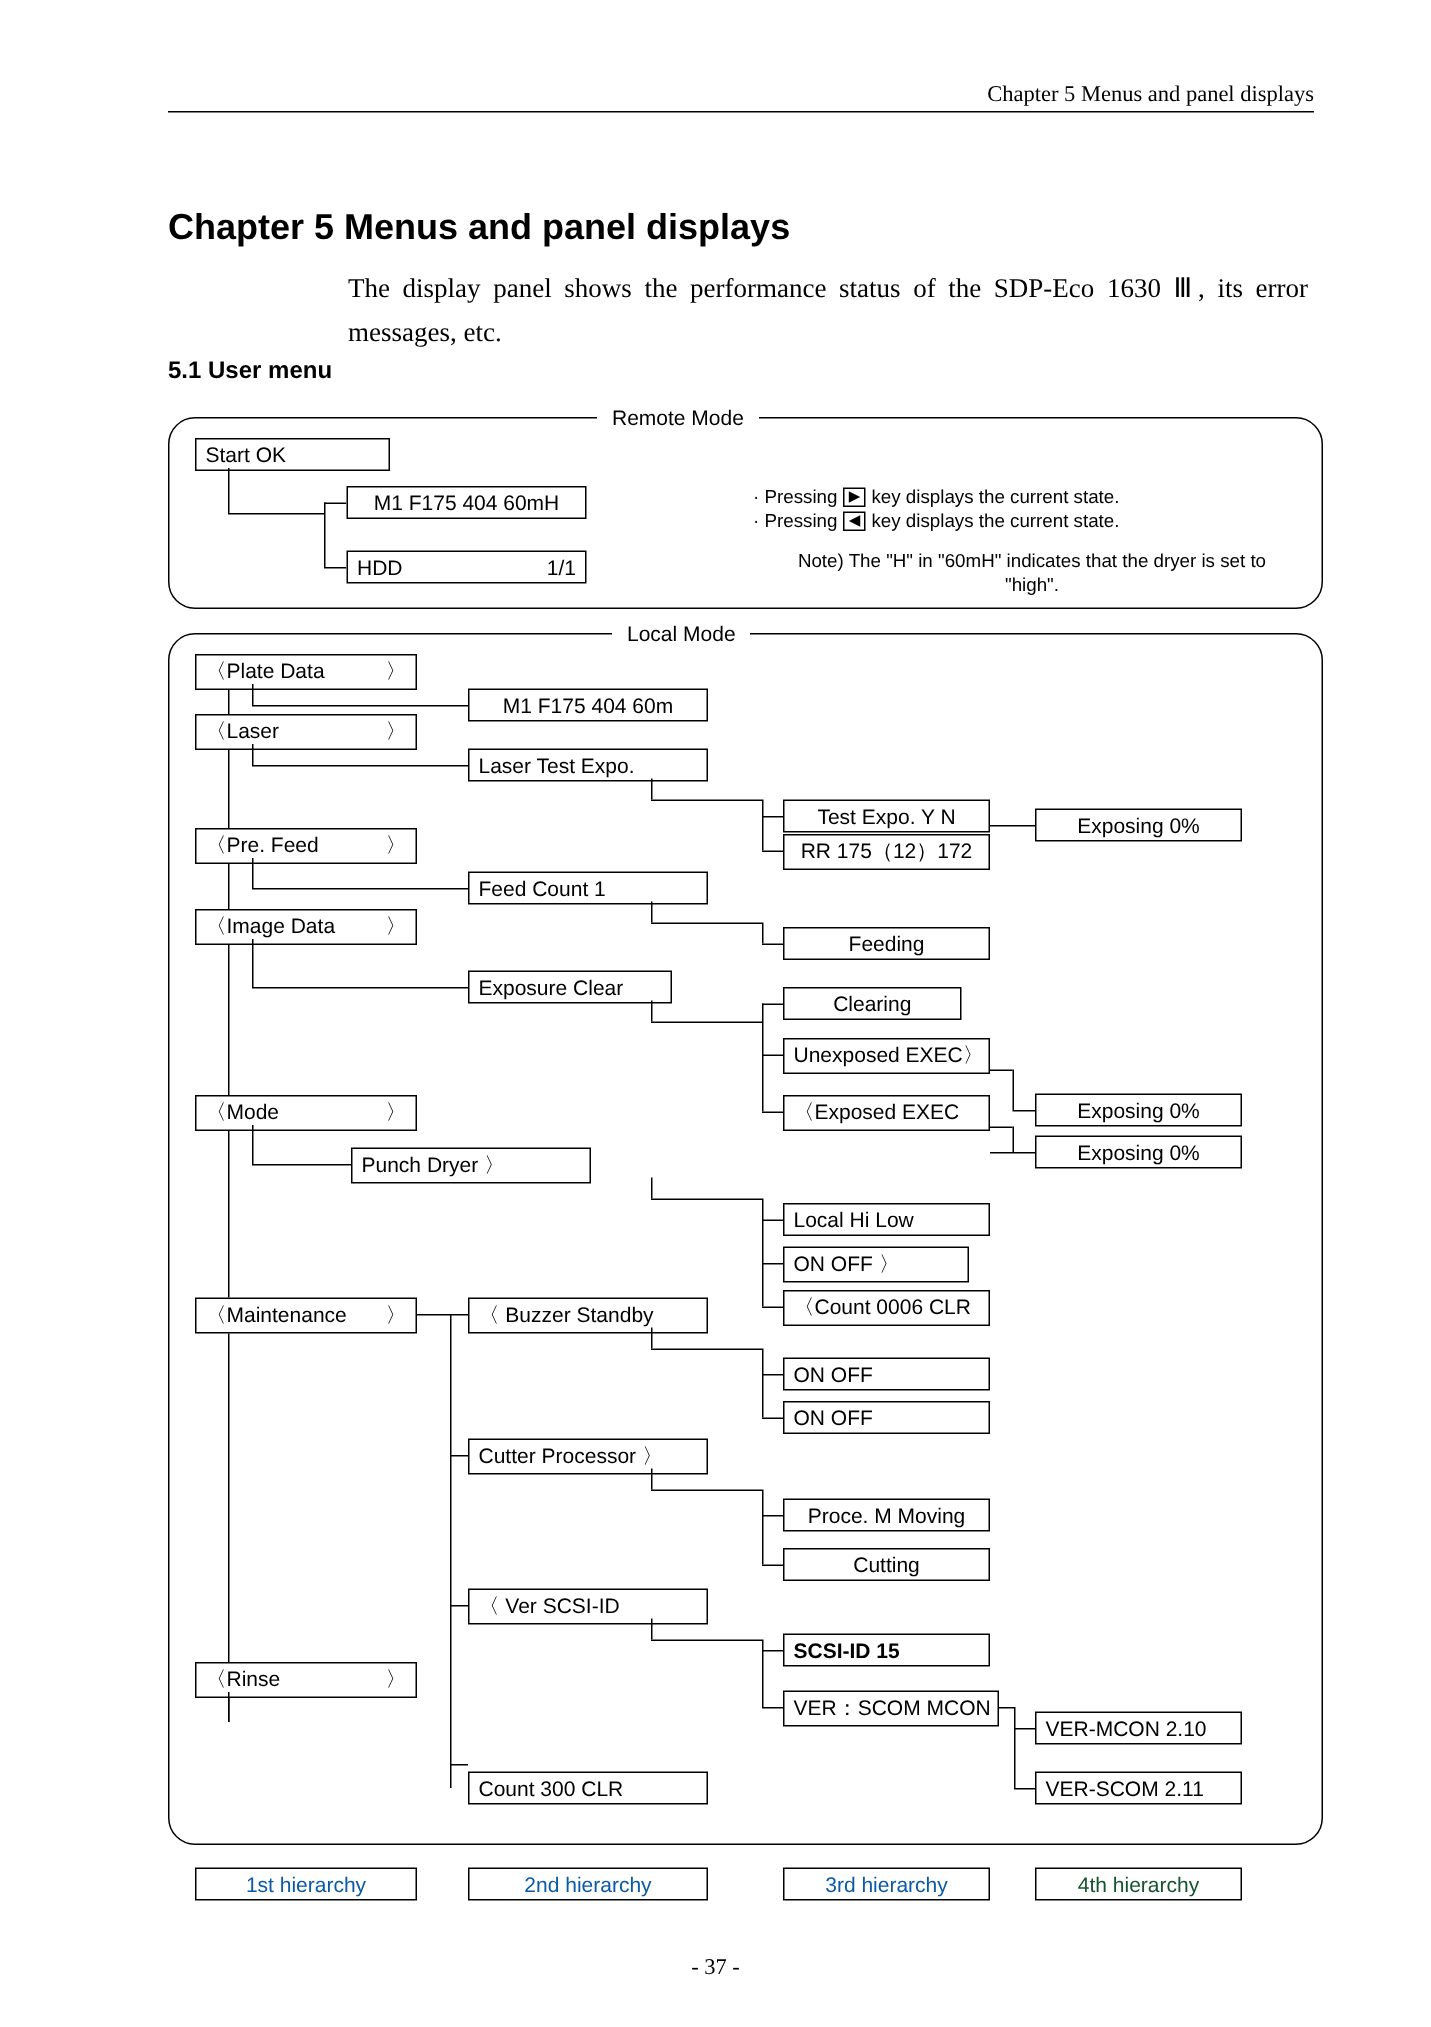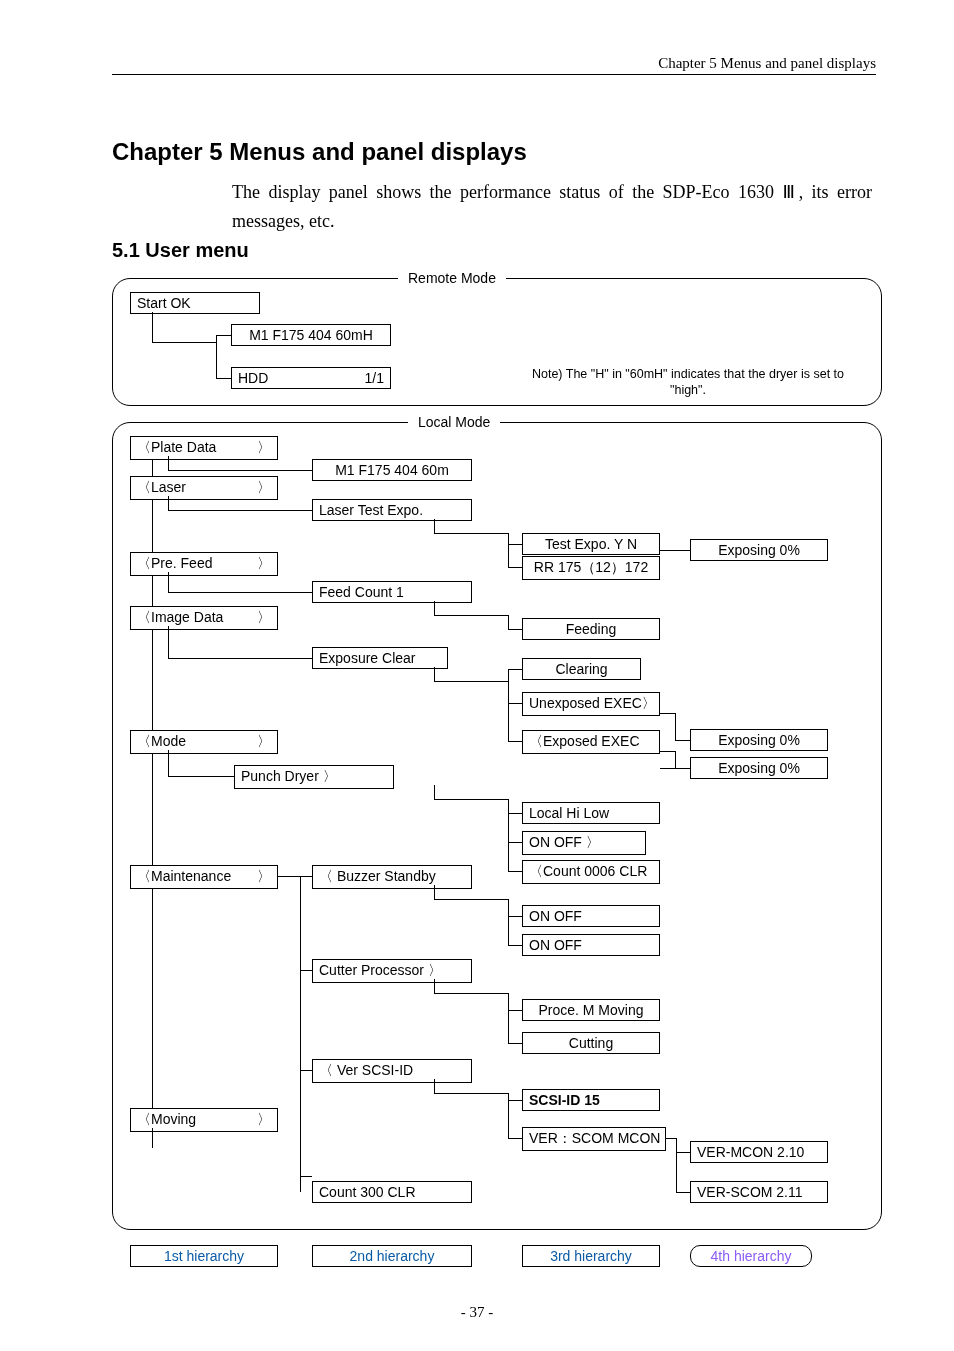--- a/index.html
+++ b/index.html
@@ -36,21 +36,21 @@
     left: 232px;
     right: 82px;
     font-size: 18px;
     line-height: 1.6;
     text-align: justify;
   }
   .section-title {
     position: absolute;
     top: 239px;
     left: 112px;
-    font-size: 20px;
+    font-size: 16px;
     font-weight: bold;
     font-family: Arial, Helvetica, sans-serif;
   }
   .pagenum {
     position: absolute;
     bottom: 30px;
     left: 0; right: 0;
     text-align: center;
     font-size: 15px;
   }
@@ -128,20 +128,24 @@
   <div class="vline" style="left:104px; top:67px; height:43px;"></div>
   <div class="hline" style="left:104px; top:67px; width:15px;"></div>
   <div class="hline" style="left:104px; top:110px; width:15px;"></div>
 
   <div class="box" style="left:119px; top:56px; width:160px; justify-content:center;">M1 F175 404 60mH</div>
   <div class="box" style="left:119px; top:99px; width:160px;">
     <span>HDD</span>
     <span style="margin-left:auto;">1/1</span>
   </div>
 
+  <div class="note" style="left:390px; top:55px; width:370px;">
+    · <span>Pressing</span> <span class="key">▶</span> <span>key displays the current state.</span><br>
+    · <span>Pressing</span> <span class="key">◀</span> <span>key displays the current state.</span>
+  </div>
   <div class="note" style="left:406px; top:98px; width:340px; text-align:center;">Note) The "H" in "60mH" indicates that the dryer is set to "high".</div>
 
   <div class="rounded-group" style="left:0; top:154px; width:770px; height:808px;"></div>
   <div class="section-label" style="left:296px; top:146px;">Local Mode</div>
 
   <div class="vline" style="left:40px; top:188px; height:692px;"></div>
 
   <div class="box" style="left:18px; top:168px; width:148px;">
       <span>〈Plate Data</span>
       <span style="margin-left:auto;">〉</span>
@@ -266,23 +270,23 @@
   <div class="hline" style="left:564px; top:884px; width:14px;"></div>
   <div class="box" style="left:578px; top:873px; width:138px;">VER-MCON 2.10</div>
   <div class="hline" style="left:564px; top:924px; width:14px;"></div>
   <div class="box" style="left:578px; top:913px; width:138px;">VER-SCOM 2.11</div>
 
   <div class="hline" style="left:188px; top:908px; width:12px;"></div>
   <div class="box" style="left:200px; top:913px; width:160px;">Count   300   CLR</div>
   <div class="vline" style="left:188px; top:908px; height:16px;"></div>
 
   <div class="box" style="left:18px; top:840px; width:148px;">
-      <span>〈Moving</span>
+      <span>〈Rinse</span>
       <span style="margin-left:auto;">〉</span>
     </div>
   <div class="vline" style="left:40px; top:860px; height:20px;"></div>
 
   <div class="box" style="left:18px; top:977px; width:148px; justify-content:center; color:#0a5aa6;">1st hierarchy</div>
   <div class="box" style="left:200px; top:977px; width:160px; justify-content:center; color:#0a5aa6;">2nd hierarchy</div>
   <div class="box" style="left:410px; top:977px; width:138px; justify-content:center; color:#0a5aa6;">3rd hierarchy</div>
-  <div class="box" style="left:578px; top:977px; width:122px; justify-content:center; color:#8b5cf6;border-radius:10px;">4th hierarchy</div>
+  <div class="box" style="left:578px; top:977px; width:138px; justify-content:center; color:#14532d;">4th hierarchy</div>
 
 </div>
 
 </body></html>

